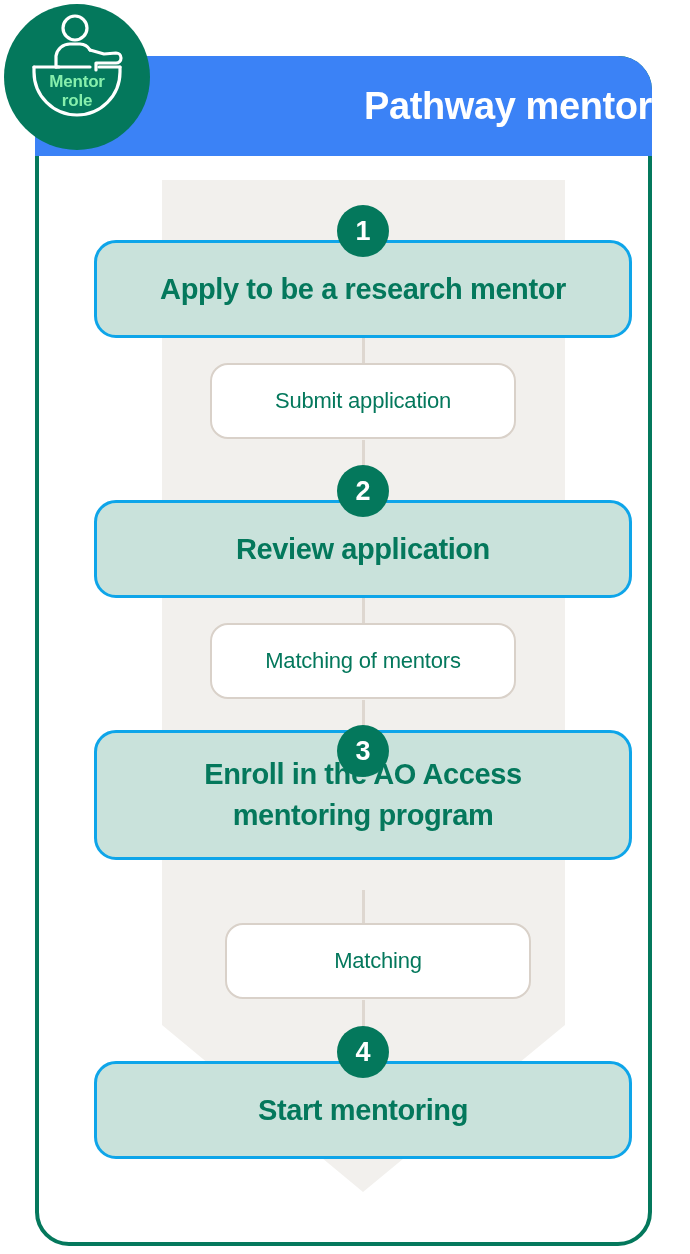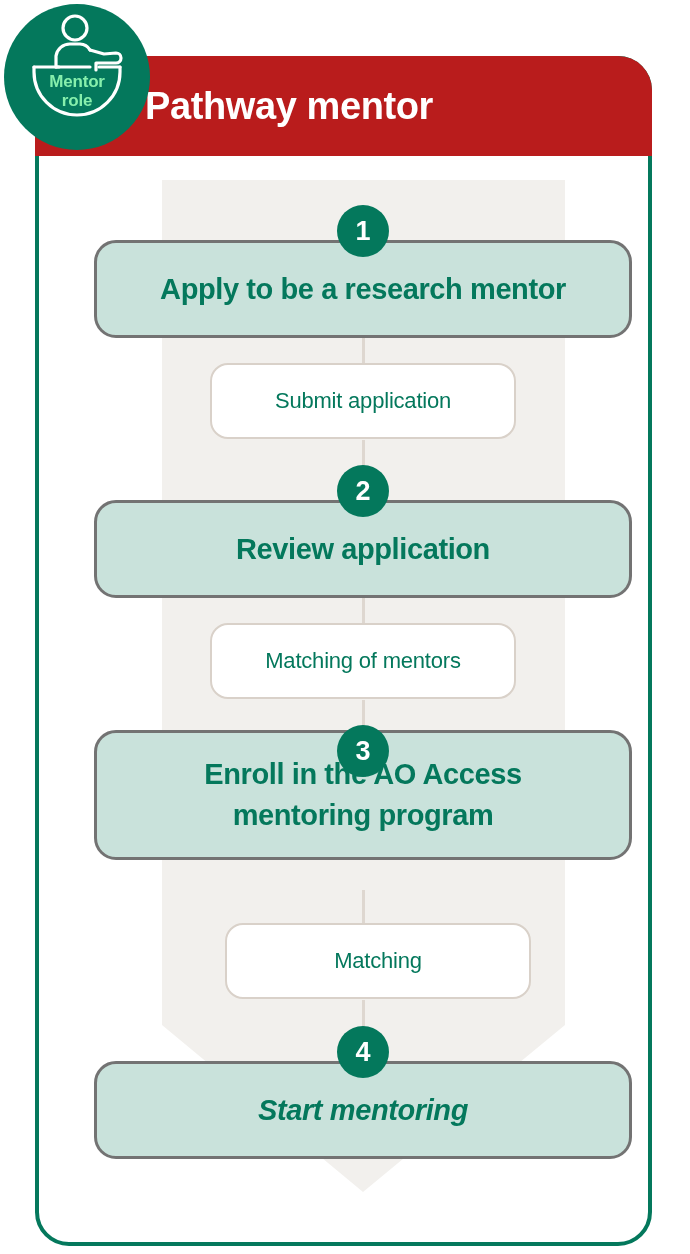--- a/index.html
+++ b/index.html
@@ -34,25 +34,25 @@
   }
 
   
   .header-bar {
     position: absolute;
     left: 35px;
     top: 56px;
     width: 617px;
     height: 100px;
     box-sizing: border-box;
-    background: #b91c1c;
+    background: #3b82f6;
     border-radius: 34px 34px 0 0;
     display: flex;
     align-items: center;
-    justify-content: flex-start;
+    justify-content: flex-end;
   }
   .header-title {
     color: #ffffff;
     font-size: 38px;
     font-weight: bold;
     letter-spacing: -0.4px;
     padding-left: 110px;
     line-height: 1;
   }
 
@@ -110,21 +110,21 @@
     z-index: 3;
   }
 
   
   .step {
     position: absolute;
     left: 94px;
     width: 538px;
     box-sizing: border-box;
     background: #c9e2db;
-    border: 3px solid #737373;
+    border: 3px solid #0ea5e9;
     border-radius: 22px;
     display: flex;
     align-items: center;
     justify-content: center;
     text-align: center;
   }
   .step-label {
     color: #04785c;
     font-size: 29px;
     font-weight: bold;
@@ -243,18 +243,18 @@
     <div class="step" style="top:730px; height:130px;">
       <div class="step-label">Enroll in the AO Access
 mentoring program</div>
     </div>
 
     <div class="substep" style="top:923px;margin-left:15px;">
       <div class="substep-label">Matching</div>
     </div>
 
     <div class="num-bubble" style="top:1026px;">4</div>
-    <div class="step" style="top:1061px; height:98px;font-style:italic;">
+    <div class="step" style="top:1061px; height:98px;">
       <div class="step-label">Start mentoring</div>
     </div>
 
   </div>
 </div>
 
 </body></html>

